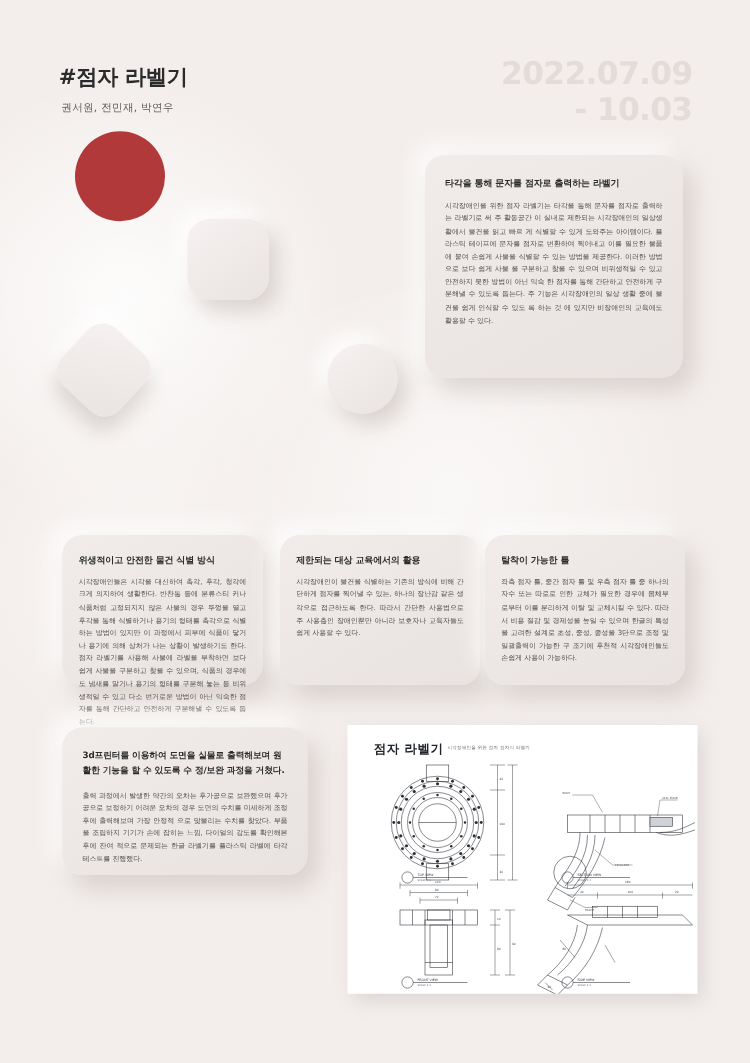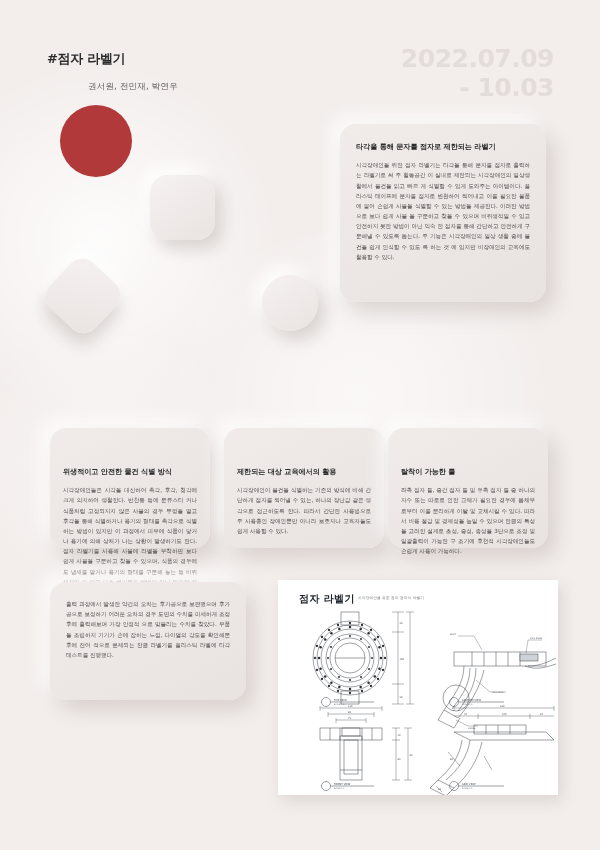--- a/index.html
+++ b/index.html
@@ -14,25 +14,25 @@
   .glow.g1{left:-80px;top:60px;width:360px;height:360px;
     background:radial-gradient(circle at 50% 50%,#ffffff 0%,rgba(255,255,255,0) 70%);opacity:.85;}
   .glow.g2{left:150px;top:230px;width:420px;height:330px;
     background:radial-gradient(circle at 50% 50%,#ffffff 0%,rgba(255,255,255,0) 72%);opacity:.6;}
   .glow.g3{left:-40px;top:330px;width:300px;height:260px;
     background:radial-gradient(circle at 50% 50%,#fbf8f7 0%,rgba(251,248,247,0) 70%);opacity:.7;}
 
   
   .hdr-title{
     position:absolute;left:47px;top:50px;
-    font-size:13px;font-weight:700;color:#2b2b2b;letter-spacing:-.3px;
+    font-size:17px;font-weight:700;color:#2b2b2b;letter-spacing:-.3px;
   }
   .hdr-authors{
     position:absolute;left:49px;top:81px;
-    font-size:8.5px;font-weight:400;color:#5d5a59;letter-spacing:.2px;margin-left:39px;
+    font-size:8.5px;font-weight:400;color:#5d5a59;letter-spacing:.2px;
   }
   .hdr-date{
     position:absolute;right:46px;top:44px;
     text-align:right;
     font-size:25px;font-weight:700;line-height:1.17;
     color:#e3dcd9;letter-spacing:-.5px;
   }
   .hdr-date span{display:block;}
 
   
@@ -70,21 +70,21 @@
     line-height:1.82;text-align:justify;letter-spacing:-.05px;
   }
   .card .inner{position:absolute;left:0;right:0;top:0;padding:0;}
 
   #card-hero{left:340px;top:124px;width:206px;height:178px;}
   #card-hero .inner{padding:17px 16px 0 16px;}
 
   #card-a{left:50px;top:428px;width:160px;height:120px;}
   #card-b{left:224px;top:428px;width:160px;height:120px;}
   #card-c{left:388px;top:428px;width:160px;height:120px;}
-  #card-a .inner,#card-b .inner,#card-c .inner{padding:14px 13px 0 13px;margin-top:24px;}
+  #card-a .inner,#card-b .inner,#card-c .inner{padding:14px 13px 0 13px;}
 
   #card-d{left:50px;top:582px;width:196px;height:118px;}
   #card-d .inner{padding:17px 16px 0 16px;}
   #card-d h3{font-size:7px;line-height:1.7;margin-bottom:9px;}
 
   
   .sheet{
     position:absolute;left:278px;top:580px;width:280px;height:215px;
     background:#ffffff;
     box-shadow:4px 6px 14px rgba(170,157,152,.30);
@@ -113,21 +113,21 @@
   <span>- 10.03</span>
 </div>
 
 <div class="red-dot"></div>
 <div class="soft sq"></div>
 <div class="soft dia"></div>
 <div class="soft cir"></div>
 
 <div class="card" id="card-hero">
   <div class="inner">
-    <h3>타각을 통해 문자를 점자로 제한되는 라벨기</h3>
+    <h3>타각을 통해 문자를 점자로 출력하는 라벨기</h3>
     <p>시각장애인을 위한 점자 라벨기는 타각을 통해 문자를 점자로 출력하는 라벨기로 써 주 활동공간 이 실내로 제한되는 시각장애인의 일상생활에서 물건을 읽고 빠르 게 식별할 수 있게 도와주는 아이템이다. 플라스틱 테이프에 문자를 점자로 변환하여 찍어내고 이를 필요한 물품에 붙여 손쉽게 사물을 식별할 수 있는 방법을 제공한다. 이러한 방법으로 보다 쉽게 사물 을 구분하고 찾을 수 있으며 비위생적일 수 있고 안전하지 못한 방법이 아닌 익숙 한 점자를 통해 간단하고 안전하게 구분해낼 수 있도록 돕는다. 주 기능은 시각장애인의 일상 생활 중에 물건을 쉽게 인식할 수 있도 록 하는 것 에 있지만 비장애인의 교육에도 활용할 수 있다.</p>
   </div>
 </div>
 
 <div class="card" id="card-a">
   <div class="inner">
     <h3>위생적이고 안전한 물건 식별 방식</h3>
     <p>시각장애인들은 시각을 대신하여 촉각, 후각, 청각에 크게 의지하여 생활한다. 반찬통 등에 분류스티 커나 식품처럼 고정되지지 않은 사물의 경우 뚜껑을 열고 후각을 통해 식별하거나 용기의 형태를 촉각으로 식별하는 방법이 있지만 이 과정에서 피부에 식품이 닿거나 용기에 의해 상처가 나는 상황이 발생하기도 한다. 점자 라벨기를 사용해 사물에 라벨을 부착하면 보다 쉽게 사물을 구분하고 찾을 수 있으며, 식품의 경우에도 냄새를 맡거나 용기의 형태를 구분해 놓는 등 비위생적일 수 있고 다소 번거로운 방법이 아닌 익숙한 점자를 통해 간단하고 안전하게 구분해낼 수 있도록 돕는다.</p>
   </div>
 </div>
@@ -139,20 +139,21 @@
 </div>
 <div class="card" id="card-c">
   <div class="inner">
     <h3>탈착이 가능한 틀</h3>
     <p>좌측 점자 틀, 중간 점자 틀 및 우측 점자 틀 중 하나의 자수 또는 따로로 인한 교체가 필요한 경우에 몸체부로부터 이를 분리하게 이탈 및 교체시킬 수 있다. 따라서 비용 절감 및 경제성을 높일 수 있으며 한글의 특성을 고려한 설계로 초성, 중성, 종성을 3단으로 조정 및 일괄출력이 가능한 구 조기에 후천적 시각장애인들도 손쉽게 사용이 가능하다.</p>
   </div>
 </div>
 
 <div class="card" id="card-d">
   <div class="inner">
+    <h3>3d프린터를 이용하여 도면을 실물로 출력해보며 원활한 기능을 할 수 있도록 수 정/보완 과정을 거쳤다.</h3>
     <p>출력 과정에서 발생한 약간의 오차는 후가공으로 보완했으며 후가공으로 보정하기 어려운 오차의 경우 도면의 수치를 미세하게 조정 후에 출력해보며 가장 안정적 으로 맞물리는 수치를 찾았다. 부품을 조립하지 기기가 손에 잡히는 느낌, 다이얼의 강도를 확인해본 후에 잔여 적으로 문제되는 한글 라벨기를 플라스틱 라벨에 타각 테스트를 진행했다.</p>
   </div>
 </div>
 
 <div class="sheet">
   <div class="sheet-title">점자 라벨기</div>
   <div class="sheet-sub">시각장애인을 위한 점자 점자식 라벨기</div>
 
   <svg viewBox="0 0 280 215">
     <g stroke="#2b2f35" fill="none" stroke-width="0.45">

